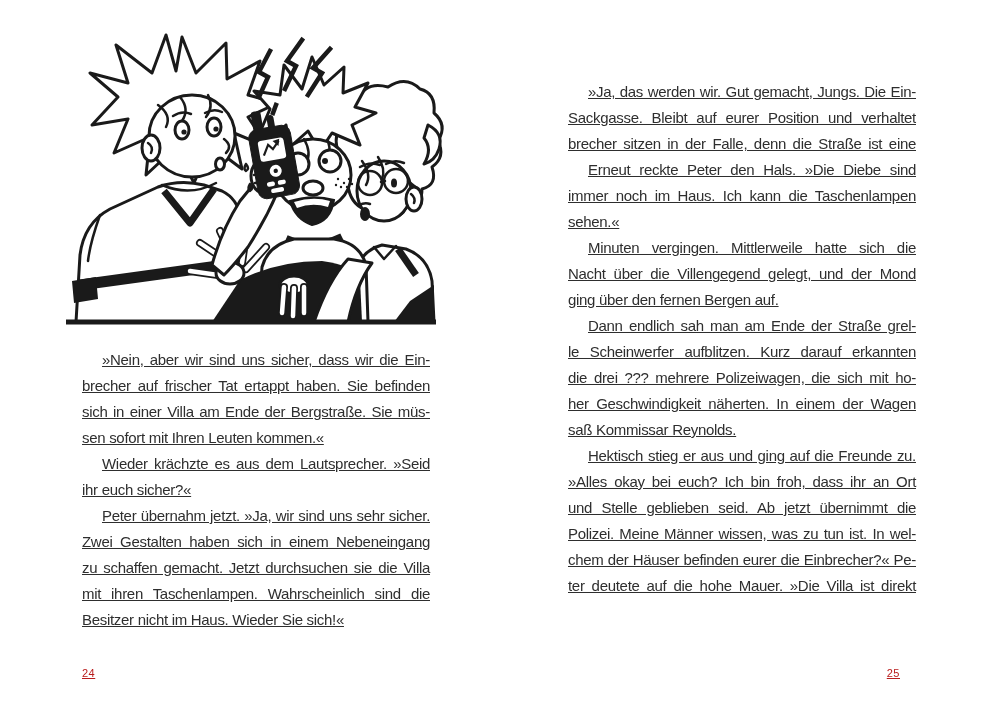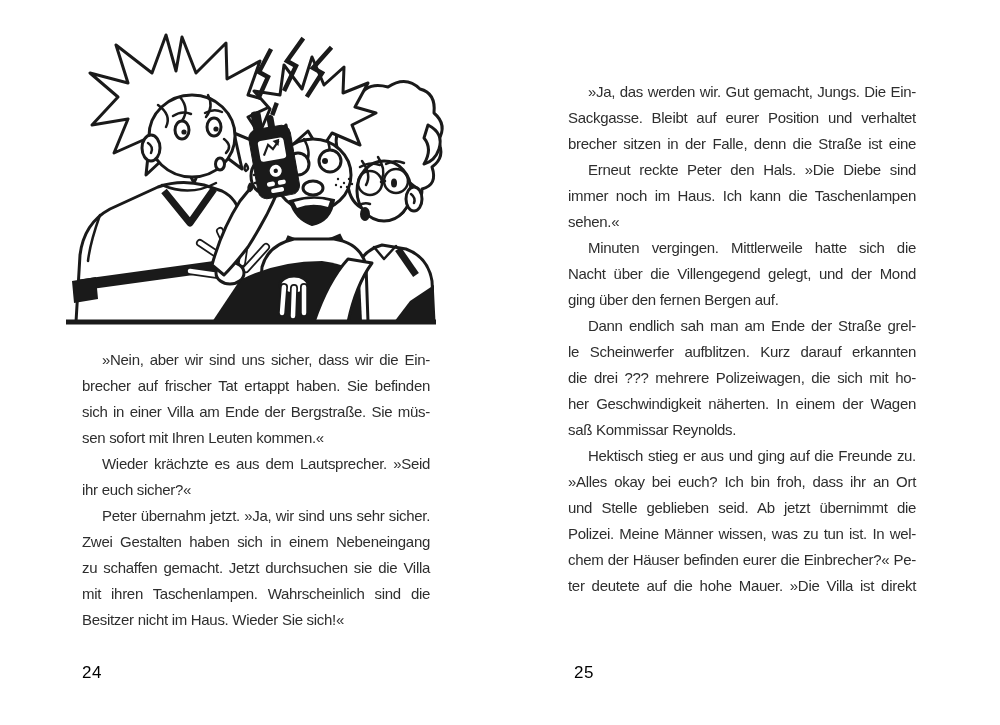--- a/index.html
+++ b/index.html
@@ -14,29 +14,29 @@
     position:absolute; left:62px; top:33px; width:378px; height:292px;
   }
   .illustration svg { display:block; width:100%; height:100%; overflow:visible; }
   .textblock {
     position:absolute; width:348px;
     font-size:15px; line-height:26px; letter-spacing:-0.3px;
     color:var(--text);
   }
   .textblock.left-tb  { left:82px;  top:347px; }
   .textblock.right-tb { left:568px; top:79px;  }
-  .line { text-align:justify; text-align-last:justify; white-space:normal; }
+  .line { text-align:justify; text-align-last:justify; white-space:normal;text-decoration:underline; }
   .line.endline { text-align-last:left; }
   .line.indent { text-indent:20px; }
   .pagenum {
     position:absolute; top:664px; width:348px;
-    font-size:17px; line-height:18px; color:#000000; letter-spacing:0.5px;
+    font-size:11px; line-height:18px; color:#b91c1c; letter-spacing:0.5px;text-decoration:underline;
   }
   .pagenum.pn-left  { left:82px;  text-align:left; }
-  .pagenum.pn-right { left:574px; }
+  .pagenum.pn-right { left:552px; text-align:right; }
 
   
   .o  { fill:#fff; stroke:var(--ink); stroke-width:3; stroke-linejoin:round; stroke-linecap:round; }
   .s  { fill:none; stroke:var(--ink); stroke-width:2.5; stroke-linejoin:round; stroke-linecap:round; }
   .k  { fill:var(--ink); stroke:none; }
   .bolt { fill:none; stroke:var(--ink); stroke-width:4.5; stroke-linejoin:miter; stroke-linecap:square; }
   .fo { stroke:var(--ink); stroke-width:8; stroke-linecap:round; fill:none; }
   .fi { stroke:#fff; stroke-width:4.5; stroke-linecap:round; fill:none; }
 </style>
 </head>

